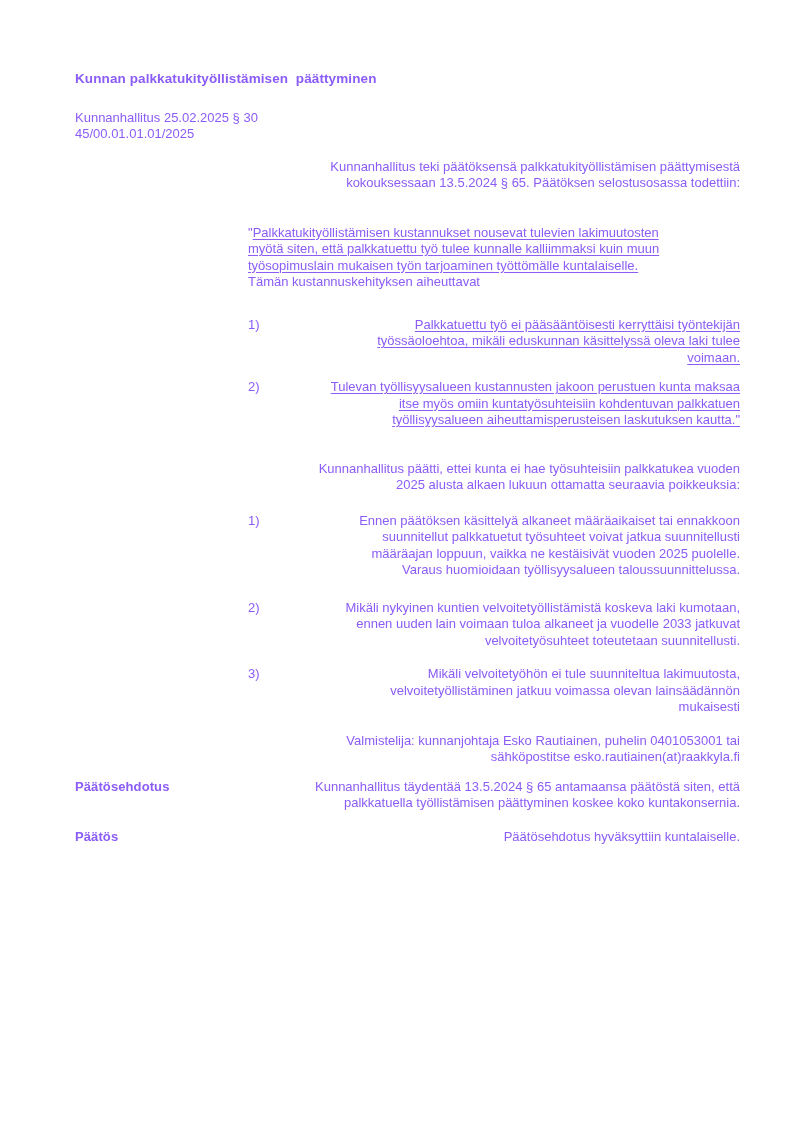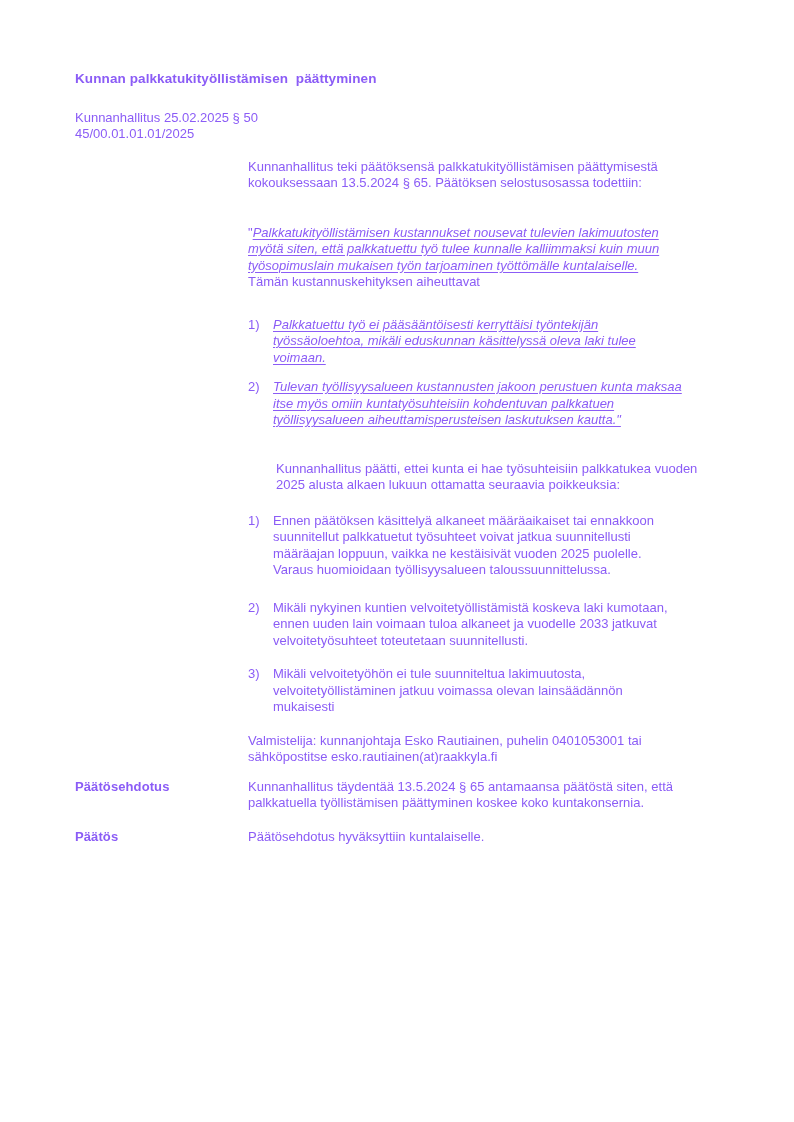--- a/index.html
+++ b/index.html
@@ -27,22 +27,22 @@
     letter-spacing: 0.1px;
   }
   .header-lines {
     margin-top: 22px;
     white-space: pre-line;
   }
   .content {
     margin-left: 173px;
     max-width: 492px;
   }
-  .preline { white-space: pre-line; }
-  .u { text-decoration: underline; text-underline-offset: 2px; font-style: italic; }
+  .preline { white-space: pre-line; text-align: right; }
+  .u { text-decoration: underline; text-underline-offset: 2px; }
 
   .p-intro        { margin-top: 16px; }
   .p-quote        { margin-top: 33px; }
   .list .item     { display: flex; }
   .item .num      { flex: 0 0 25px; }
   .item .itext    { flex: 1 1 auto; }
 
   .reasons .item-0 { margin-top: 26px; }
   .reasons .item-1 { margin-top: 13px; }
 
@@ -66,21 +66,21 @@
   .section-proposal { margin-top: 13px; }
   .section-decision { margin-top: 17px; }
 </style>
 </head>
 <body>
 
 <div class="page">
 
   <div class="doc-title">Kunnan palkkatukityöllistämisen  päättyminen</div>
 
-  <div class="header-lines">Kunnanhallitus 25.02.2025 § 50
+  <div class="header-lines">Kunnanhallitus 25.02.2025 § 30
 45/00.01.01.01/2025</div>
 
   <div class="content">
 
     <div class="p-intro preline">Kunnanhallitus teki päätöksensä palkkatukityöllistämisen päättymisestä
 kokouksessaan 13.5.2024 § 65. Päätöksen selostusosassa todettiin:</div>
 
     <div class="p-quote">
       <span>"</span><span class="u preline">Palkkatukityöllistämisen kustannukset nousevat tulevien lakimuutosten
 myötä siten, että palkkatuettu työ tulee kunnalle kalliimmaksi kuin muun

